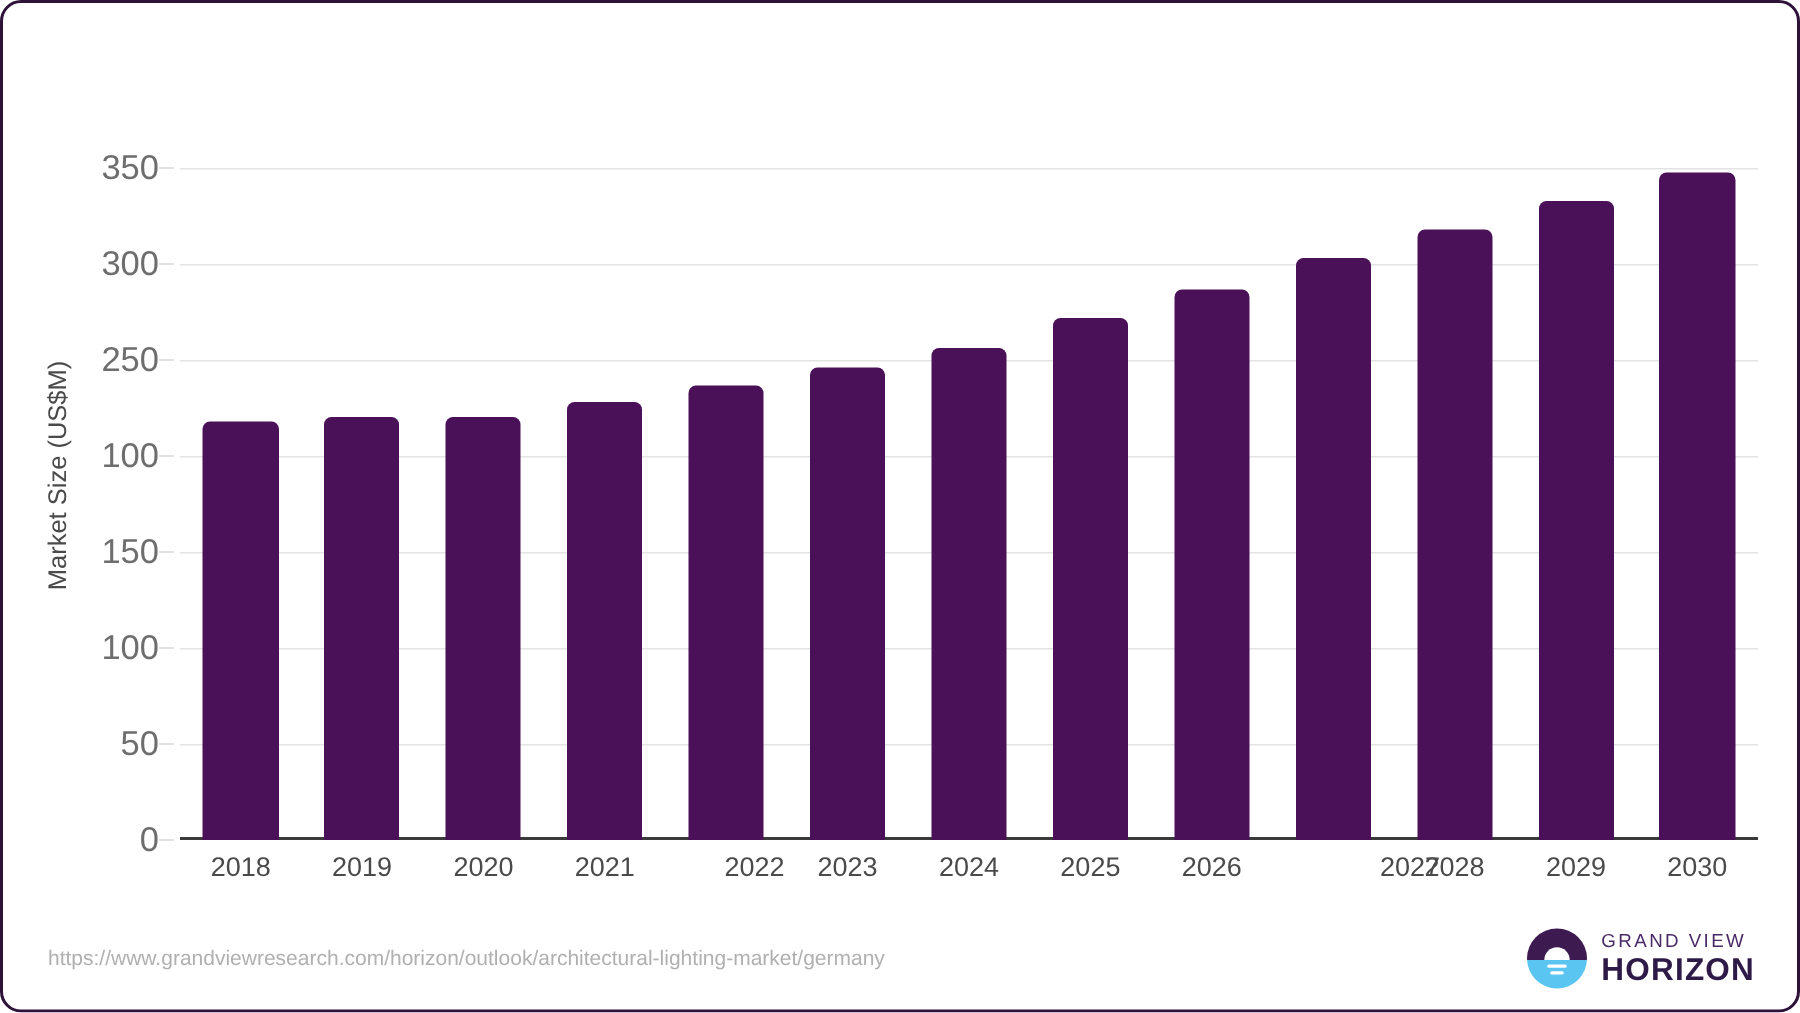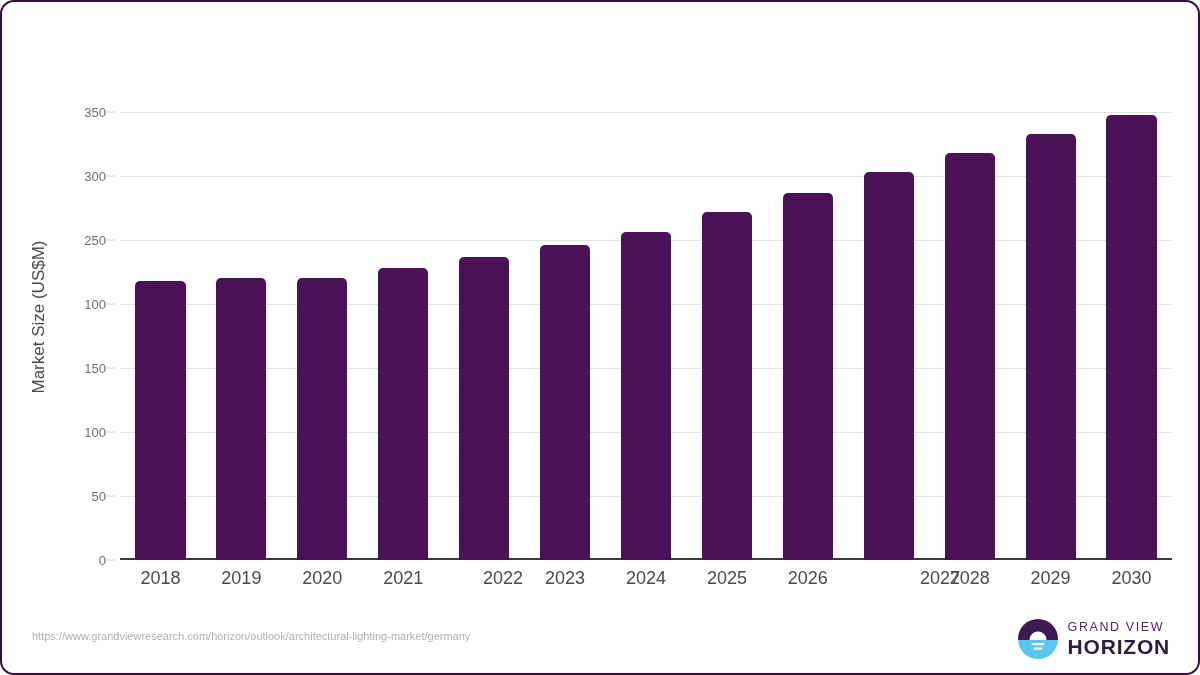--- a/index.html
+++ b/index.html
@@ -61,21 +61,21 @@
     height: 2px;
     background: #3a3a3a;
   }
 
   
   .ytick-label {
     position: absolute;
     right: 1092px;       
     text-align: right;
     width: 70px;
-    font-size: 13px;
+    font-size: 23px;
     color: #6e6e6e;
     transform: translateY(-50%);
     white-space: nowrap;
   }
   .ytick-dash {
     position: absolute;
     width: 10px;
     height: 1px;
     background: #d9d9d9;
     right: 1082px;
@@ -119,21 +119,21 @@
     text-align: center;
     transform: translateX(-50%);
     white-space: nowrap;
   }
 
   
   #source-url {
     position: absolute;
     left: 30px;
     top: 628px;
-    font-size: 11px;
+    font-size: 14px;
     color: #b0b0b0;
     white-space: nowrap;
   }
 
   #logo {
     position: absolute;
     right: 28px;
     top: 616px;
     display: flex;
     align-items: center;

